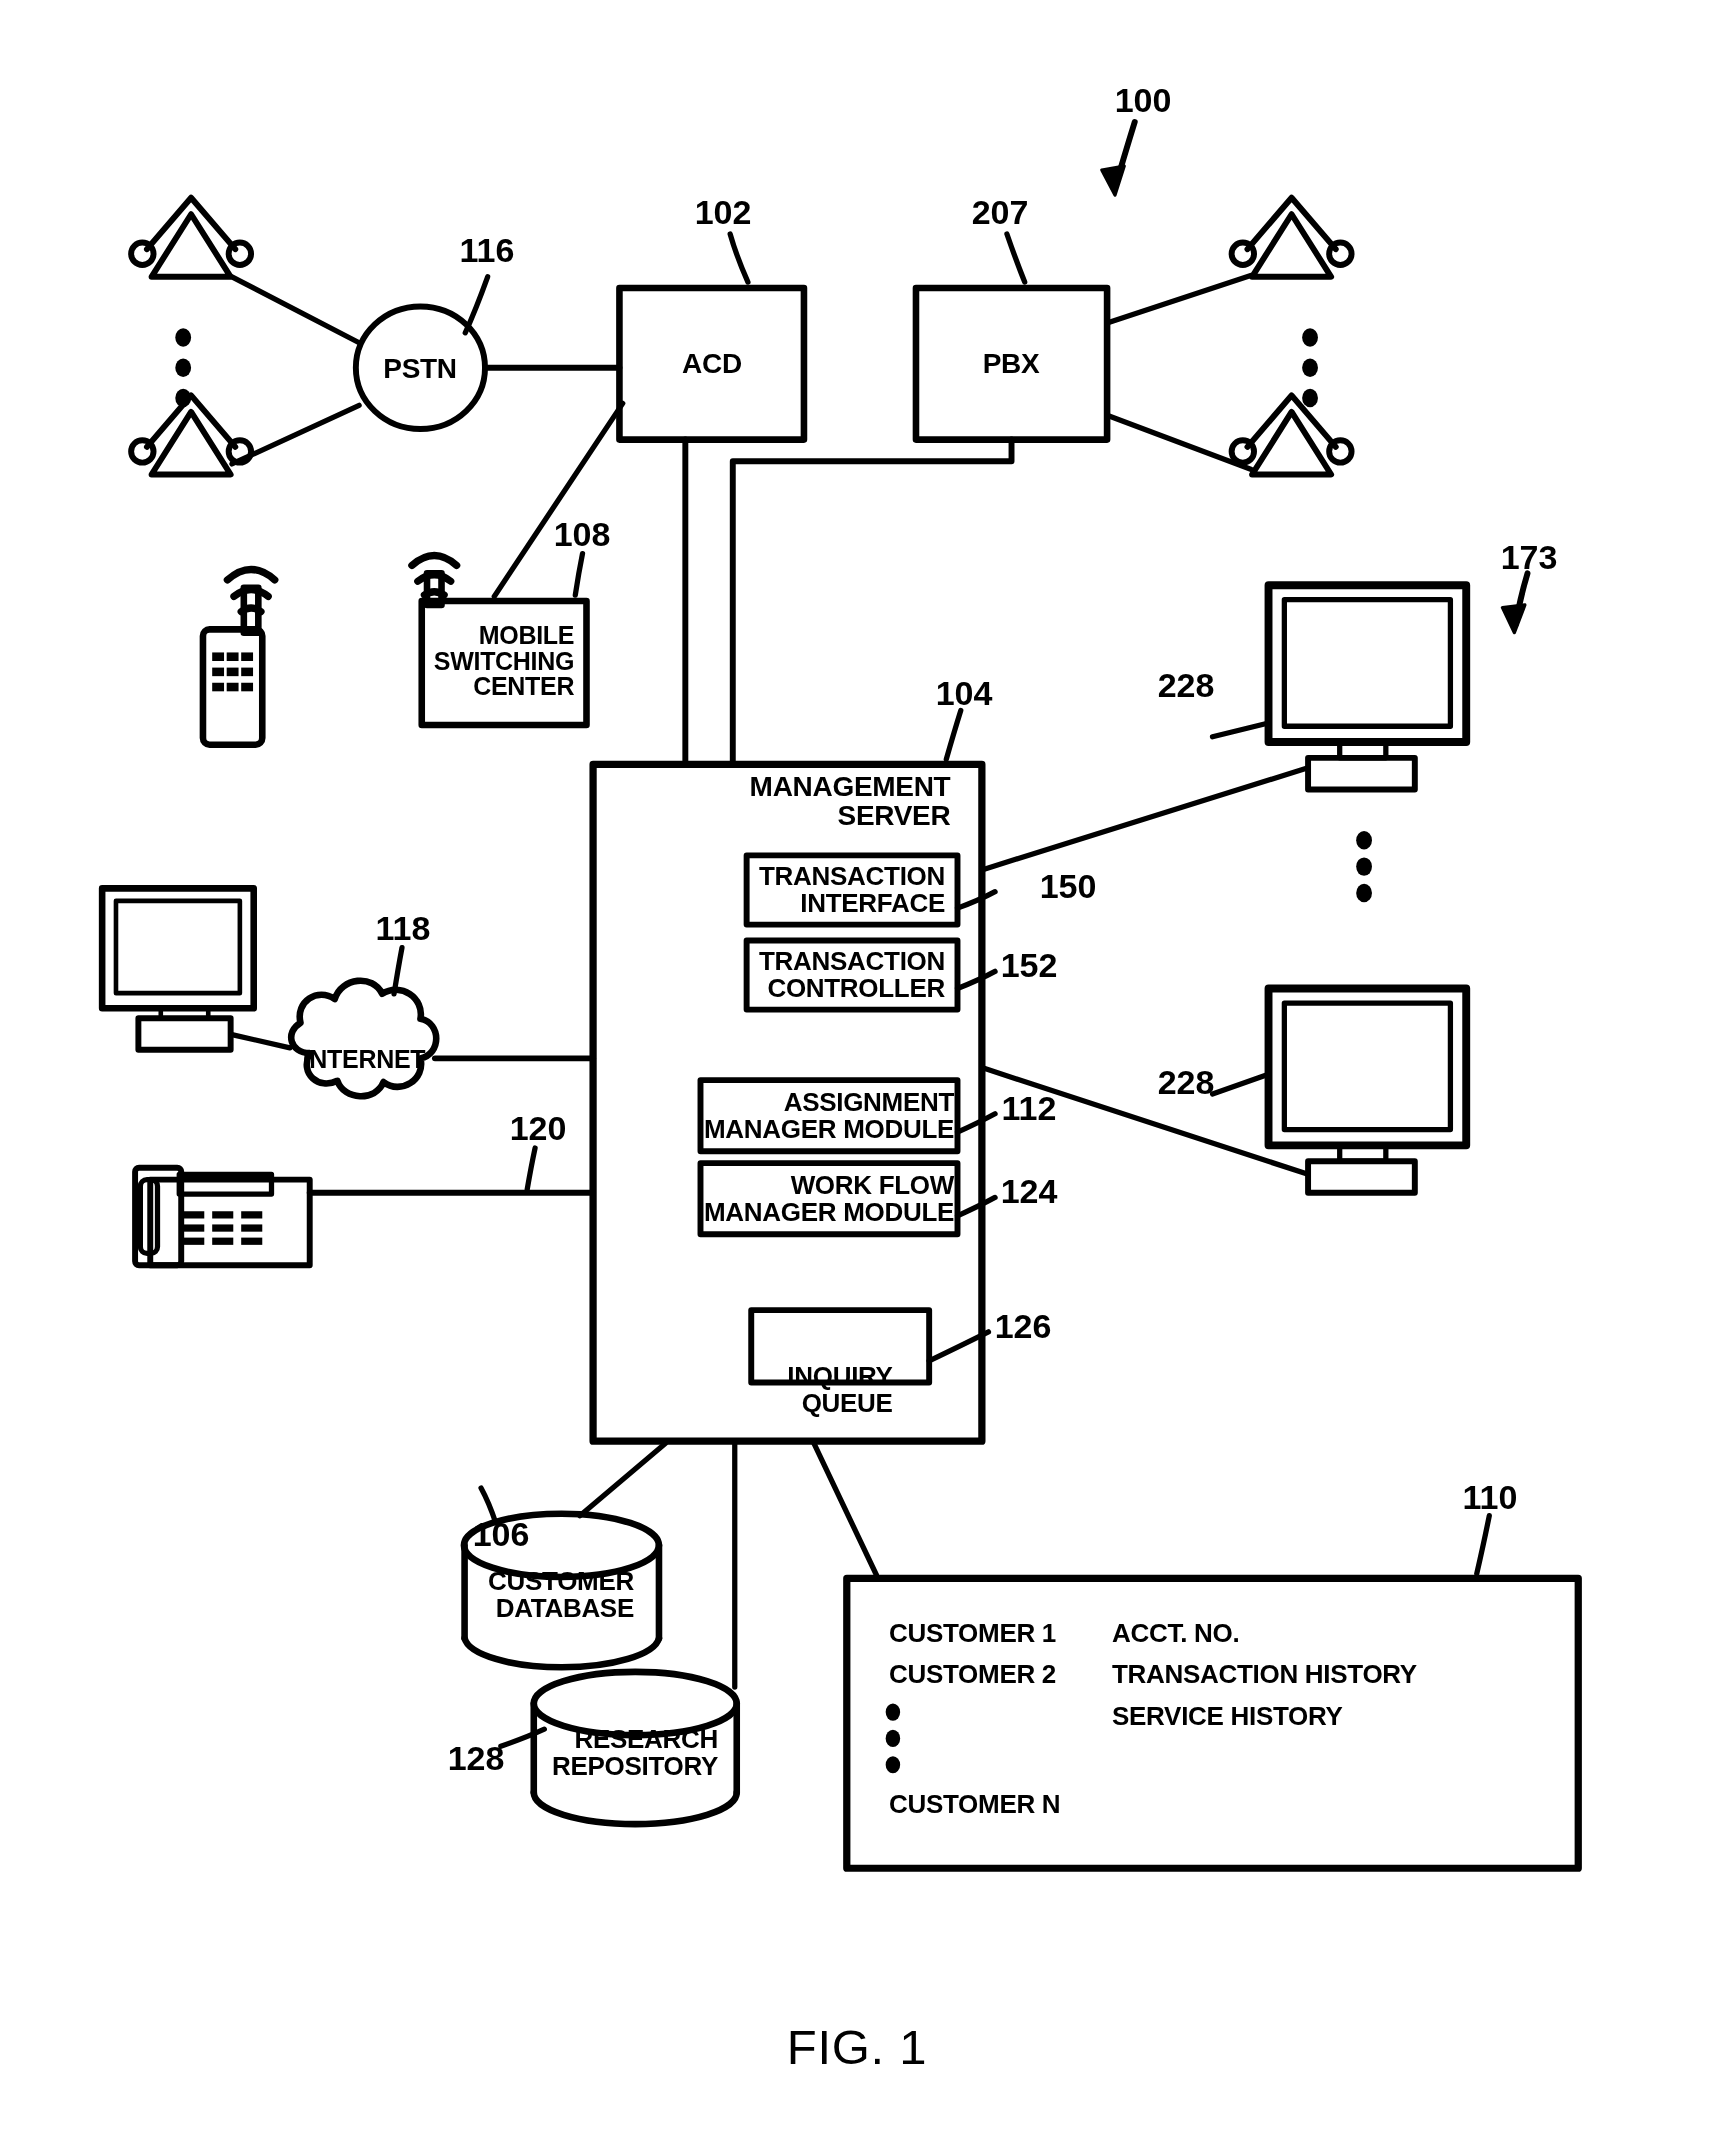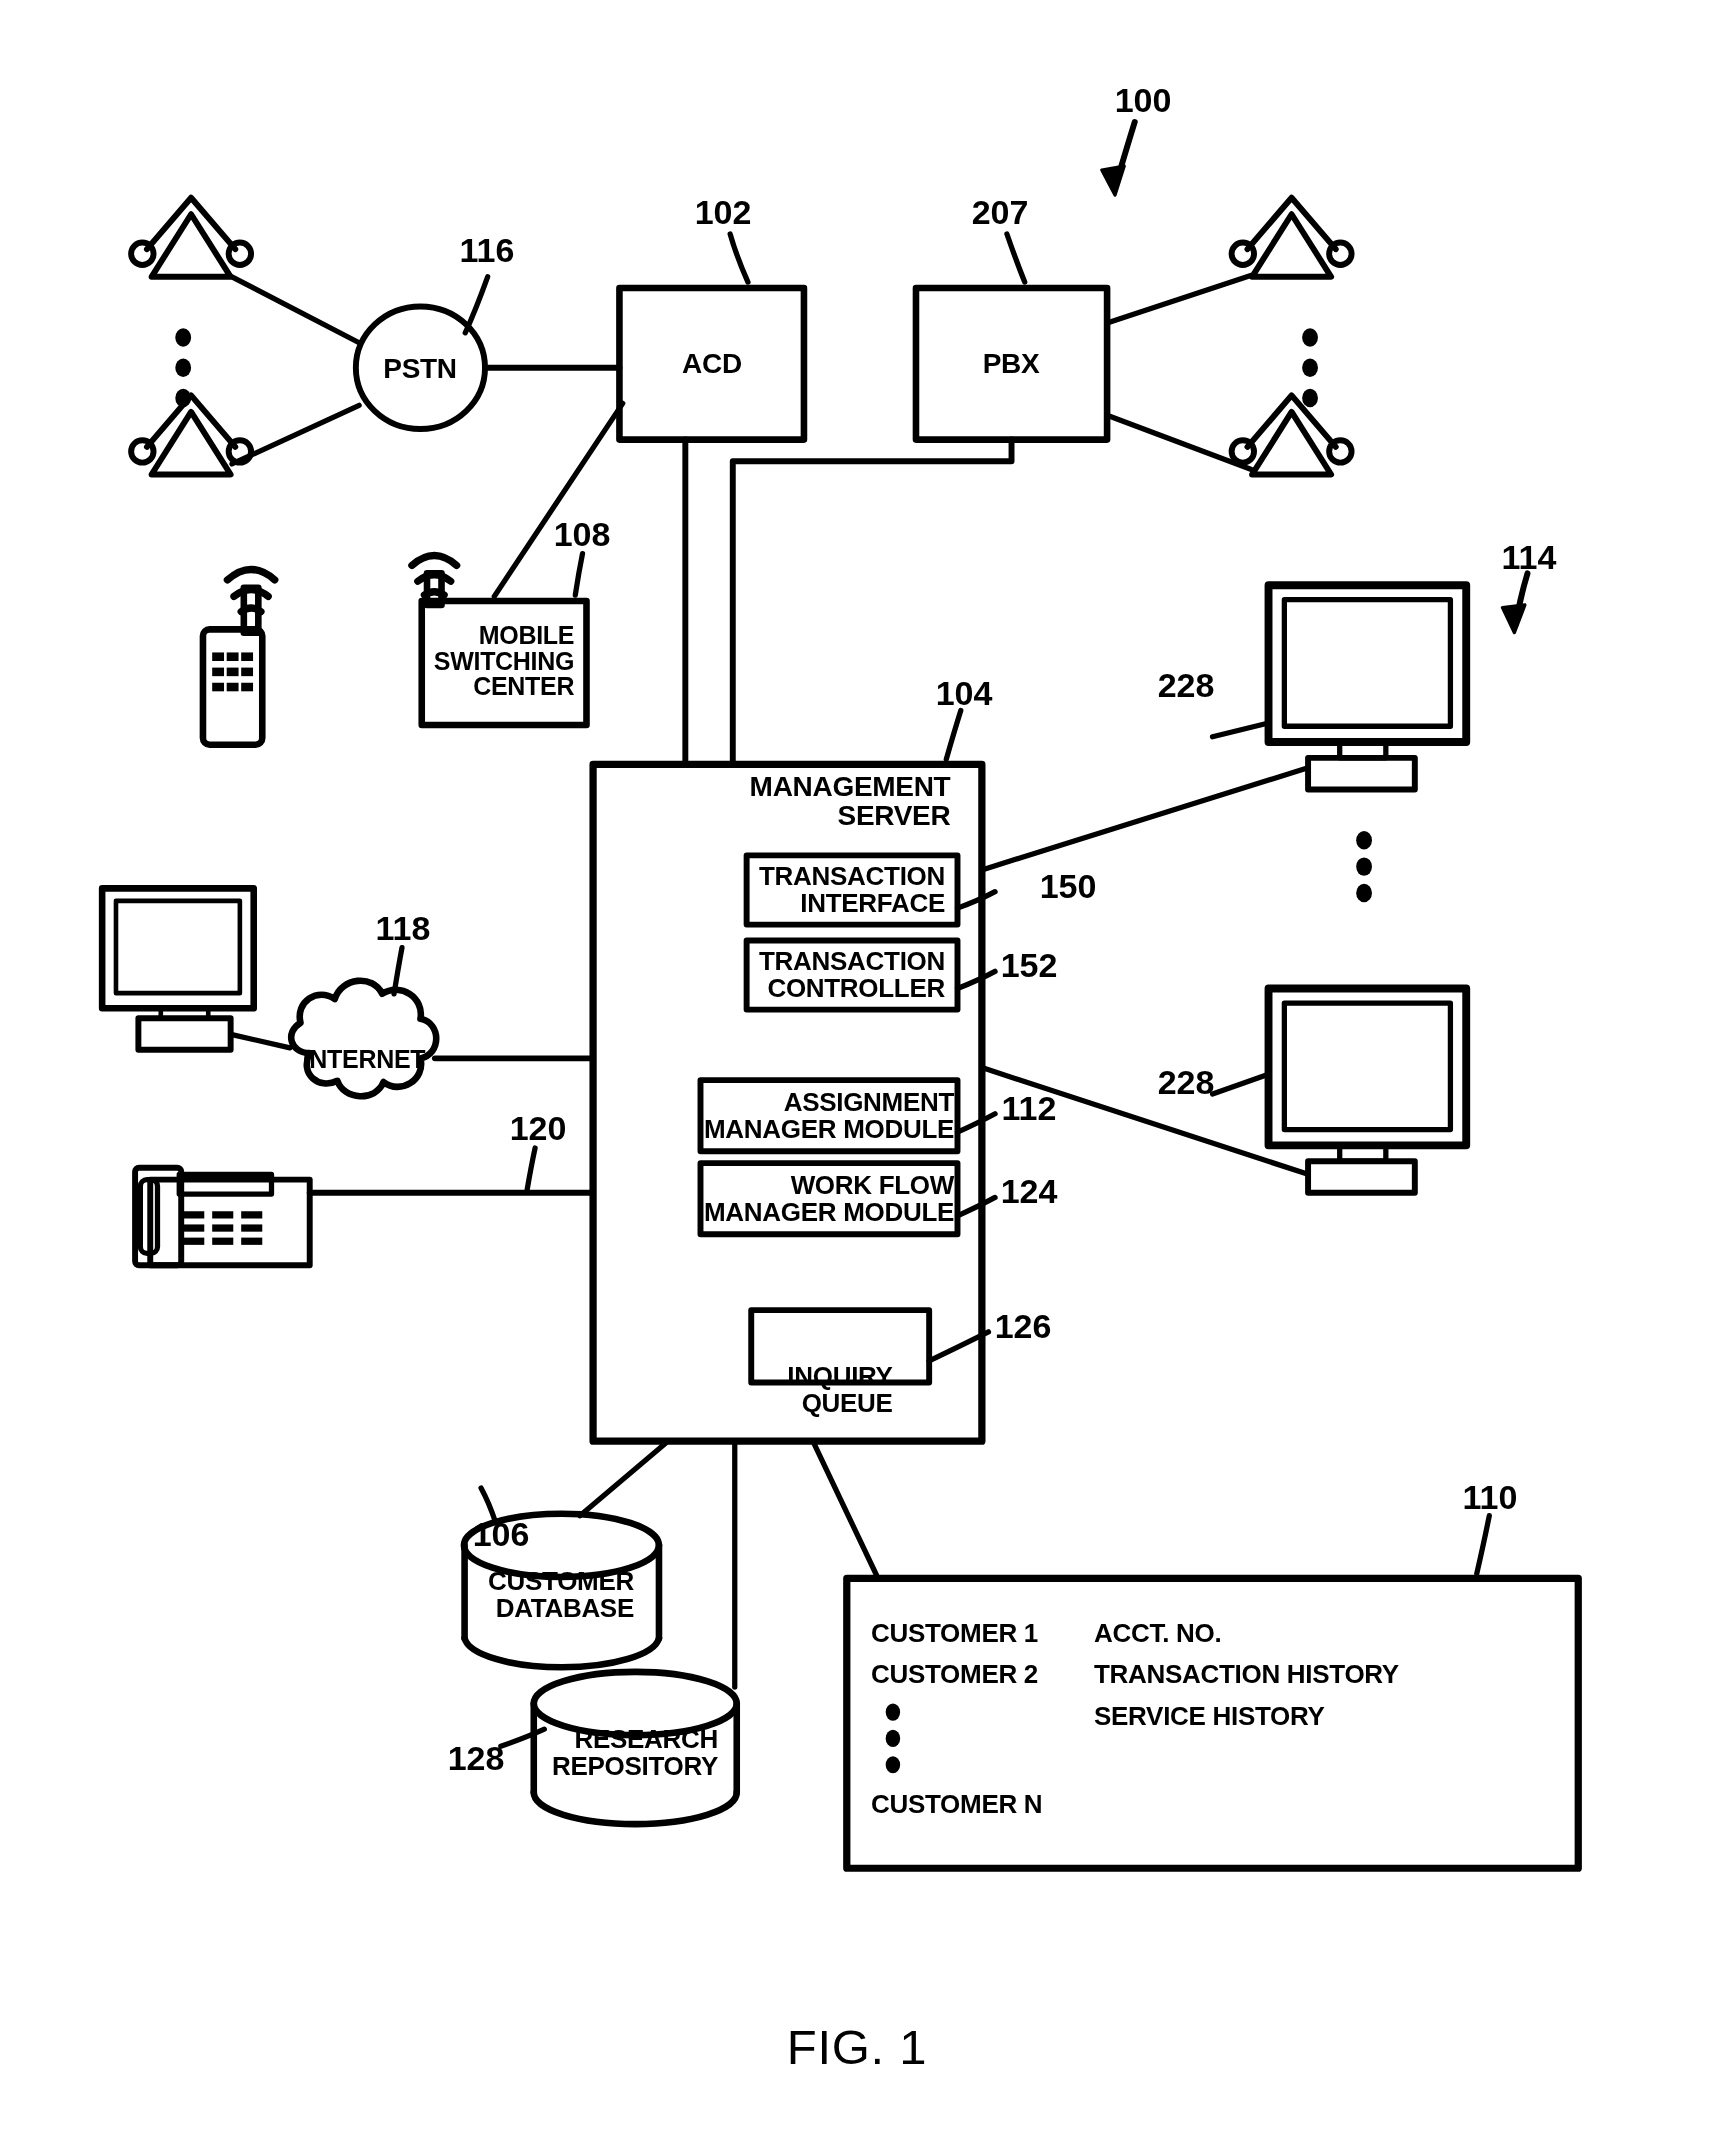--- a/index.html
+++ b/index.html
@@ -65,20 +65,21 @@
     white-space: pre;
   }
   .tbl-text {
     position: absolute;
     font-family: "Liberation Sans", sans-serif;
     font-weight: 700;
     font-size: 26px;
     letter-spacing: -0.3px;
     color: #000;
     white-space: pre;
+    margin-left: 18px;
   }
 </style>
 </head>
 <body>
 
 <div id="figure-root">
 
 <svg id="diagram" viewBox="0 0 2601 3264" xmlns="http://www.w3.org/2000/svg">
   <g fill="none" stroke="#000" stroke-width="7" stroke-linecap="round" stroke-linejoin="round">
 
@@ -339,21 +340,21 @@
 <div class="ref" style="left:403px; top:928px;">118</div>
 <div class="ref" style="left:538px; top:1128px;">120</div>
 <div class="ref" style="left:964px; top:693px;">104</div>
 <div class="ref" style="left:1068px; top:886px;">150</div>
 <div class="ref" style="left:1029px; top:965px;">152</div>
 <div class="ref" style="left:1029px; top:1108px;">112</div>
 <div class="ref" style="left:1029px; top:1191px;">124</div>
 <div class="ref" style="left:1023px; top:1326px;">126</div>
 <div class="ref" style="left:501px; top:1534px;text-align:center;">106</div>
 <div class="ref" style="left:476px; top:1758px;">128</div>
-<div class="ref" style="left:1529px; top:557px;">114</div>
+<div class="ref" style="left:1529px; top:557px;">173</div>
 <div class="ref" style="left:1186px; top:685px;">228</div>
 <div class="ref" style="left:1186px; top:1082px;">228</div>
 <div class="ref" style="left:1490px; top:1497px;">110</div>
 
 <div class="tbl-text" style="left:871px; top:1618px;">CUSTOMER 1</div>
 <div class="tbl-text" style="left:871px; top:1659px;">CUSTOMER 2</div>
 <div class="tbl-text" style="left:871px; top:1789px;">CUSTOMER N</div>
 
 <div class="tbl-text" style="left:1094px; top:1618px;">ACCT. NO.</div>
 <div class="tbl-text" style="left:1094px; top:1659px;">TRANSACTION HISTORY</div>

